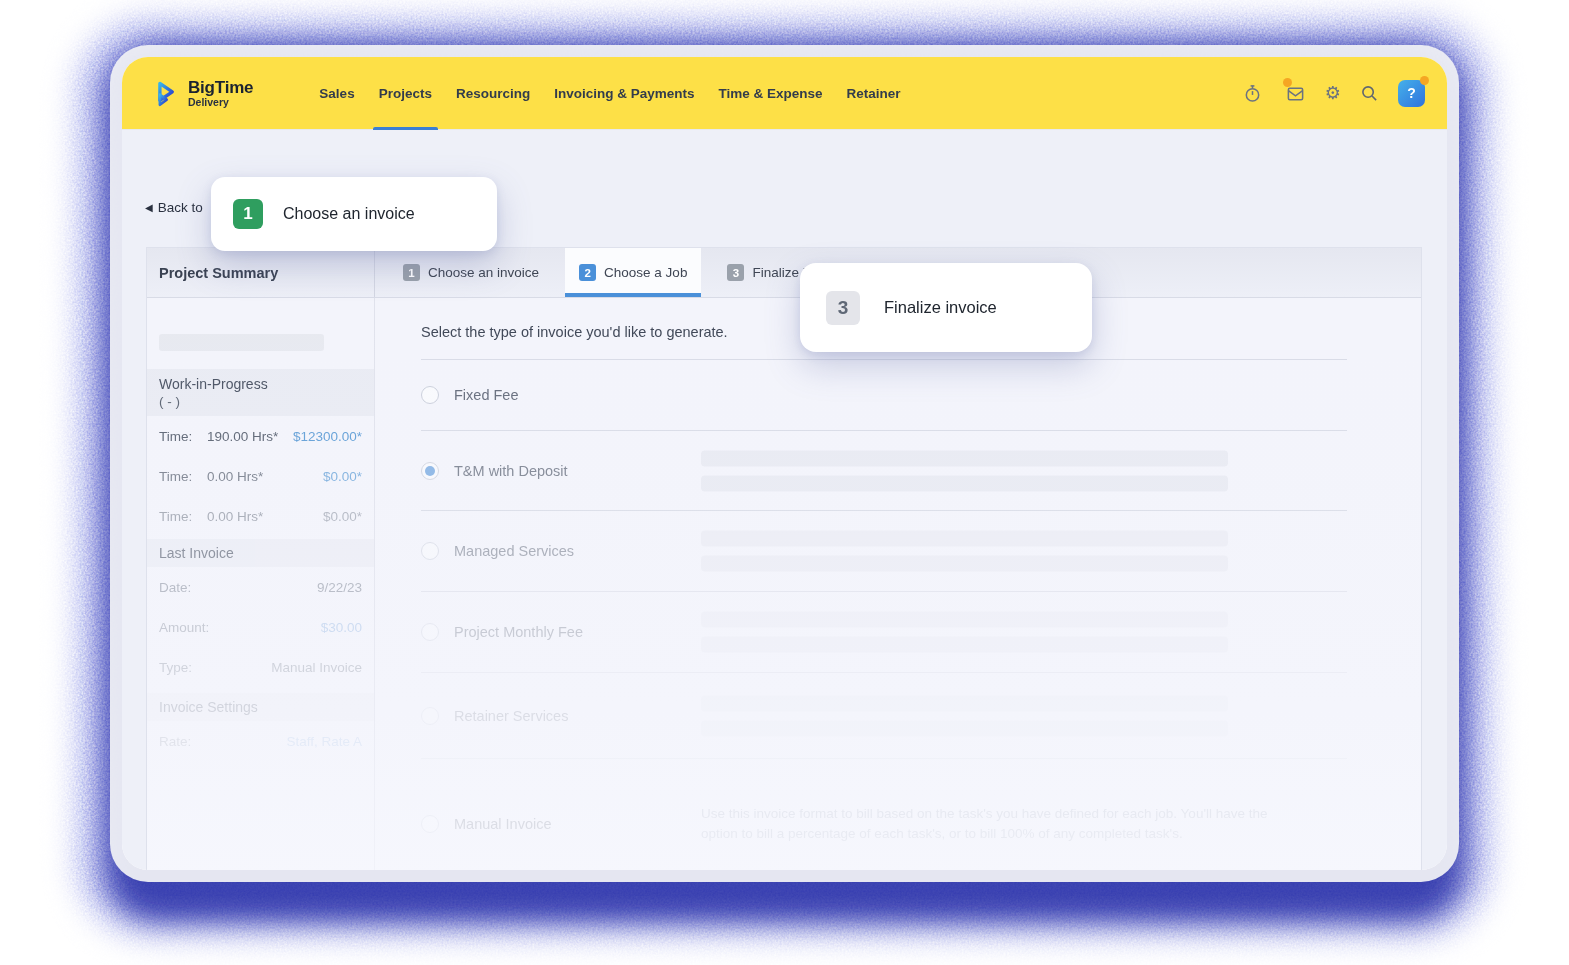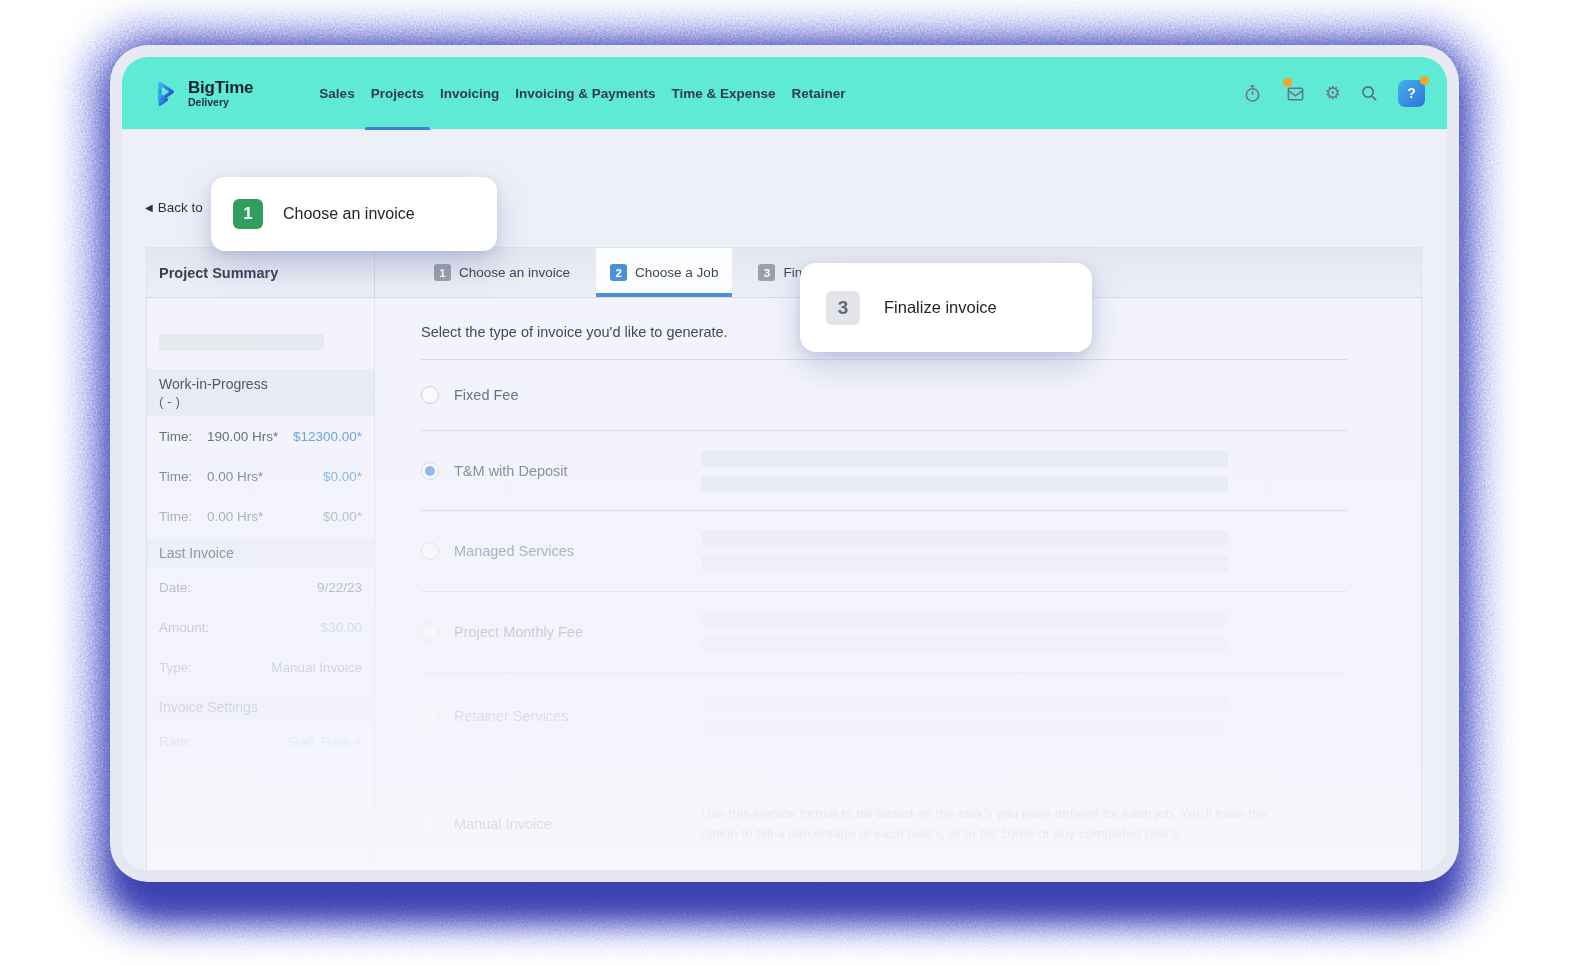--- a/index.html
+++ b/index.html
@@ -9,26 +9,26 @@
   
   .noise-svg { position:absolute; inset:0; z-index:1; pointer-events:none; }
 
   
   .window { position:absolute; left:122px; top:57px; width:1325px; height:813px;
             background:#ffffff; border-radius:26px; z-index:10;
             box-shadow:0 0 0 12px rgba(238,239,244,0.95); }
 
   
   .header { position:relative; height:73px; display:flex; align-items:center;
-            padding:0 22px 0 30px; border-bottom:1px solid #e7e9ee; background:#5eead4;
+            padding:0 22px 0 30px; border-bottom:1px solid #e7e9ee; background:#fde047;
             border-radius:26px 26px 0 0;justify-content:space-between; }
   .brand { display:flex; align-items:center; gap:9px; }
   .brand-name { font-size:17px; font-weight:bold; color:#1b2330; line-height:17px; letter-spacing:-0.2px; }
   .brand-sub { font-size:10.5px; color:#2a3242; font-weight:bold; }
-  .nav { display:flex; gap:16px; margin-left:66px; height:73px; align-items:center; }
+  .nav { display:flex; gap:24px; margin-left:66px; height:73px; align-items:center; }
   .nav-item { position:relative; font-size:13.5px; font-weight:bold; color:#333c4b; height:73px;
               display:flex; align-items:center; cursor:pointer; }
   .nav-item.active::after { content:""; position:absolute; left:-6px; right:-6px; bottom:0;
               height:3px; background:#3b7fd4; border-radius:2px 2px 0 0; }
   .hdr-right { margin-left:auto; display:flex; align-items:center; gap:20px; }
   .icon-btn { position:relative; color:#6b7280; display:flex; align-items:center; cursor:pointer; }
   .dot { position:absolute; width:9px; height:9px; border-radius:50%; background:#f5a623; }
   .dot-inbox { top:-6px; left:-3px; }
   .user-pill { display:flex; align-items:center; gap:10px; border:1px solid #d8dade; border-radius:9px;
                padding:7px 12px; min-width:178px; cursor:pointer; background:#fff; }
@@ -46,21 +46,21 @@
   
   .content { position:relative; height:740px; background:#eef0f8; overflow:hidden;
              border-radius:0 0 26px 26px; }
   .back-link { position:absolute; left:23px; top:70px; font-size:13.5px; color:#2a3140;
                display:flex; align-items:center; gap:5px; cursor:pointer; z-index:4; }
   .back-arrow { font-size:10px; color:#2a3140; }
 
   .panel { position:absolute; left:24px; top:117px; width:1276px; bottom:-2px;
            background:#f3f4fb; border:1px solid #dee1ec; }
   .tabbar { display:flex; height:50px; background:linear-gradient(#e5e7f0,#edeff7);
-            border-bottom:1px solid #d8dbe6;gap:31px; }
+            border-bottom:1px solid #d8dbe6; }
   .summary-cell { width:228px; flex:0 0 228px; display:flex; align-items:center; padding-left:12px;
                   border-right:1px solid #d3d6e2; }
   .summary-title { font-size:14.5px; font-weight:bold; color:#3a4252; }
   .tabs { display:flex; align-items:stretch; margin-left:14px; gap:12px; }
   .tab { display:flex; align-items:center; gap:8px; padding:0 14px; font-size:13.5px; color:#3f4654;
          cursor:pointer; position:relative; white-space:nowrap; }
   .tab-num { width:17px; height:17px; border-radius:3px; background:#9aa1ab; color:#fff;
              font-size:11.5px; font-weight:bold; display:flex; align-items:center; justify-content:center; }
   .tab.active { background:#fbfcfe; }
   .tab.active .tab-num { background:#4a90d9; }
@@ -154,21 +154,21 @@
           <path d="M7 13 L13 17.5 L7 22 Z" fill="none" stroke="url(#lg)" stroke-width="2.4" stroke-linejoin="round"></path>
         </svg>
         <div>
           <div class="brand-name">BigTime</div>
           <div class="brand-sub">Delivery</div>
         </div>
       </div>
       <div class="nav">
         <div class="nav-item">Sales</div>
         <div class="nav-item active">Projects</div>
-        <div class="nav-item">Invoicing</div>
+        <div class="nav-item">Resourcing</div>
         <div class="nav-item">Invoicing &amp; Payments</div>
         <div class="nav-item">Time &amp; Expense</div>
         <div class="nav-item">Retainer</div>
       </div>
       <div class="hdr-right">
         <div class="icon-btn">
           <svg width="19" height="19" viewBox="0 0 20 20" fill="none" stroke="#6b7280" stroke-width="1.6">
             <circle cx="10" cy="11.5" r="6.5"></circle>
               <line x1="10" y1="11.5" x2="10" y2="7.5"></line>
             <line x1="8" y1="2" x2="12" y2="2"></line>

